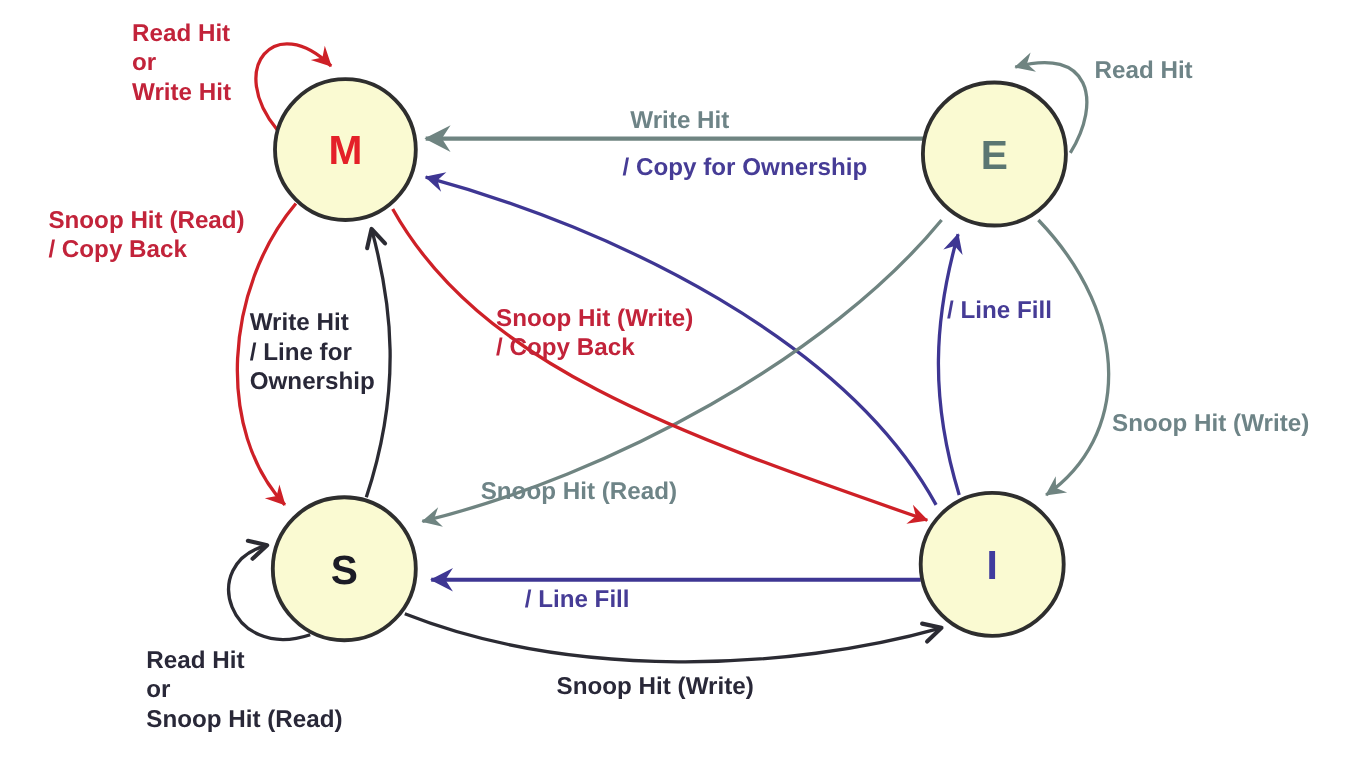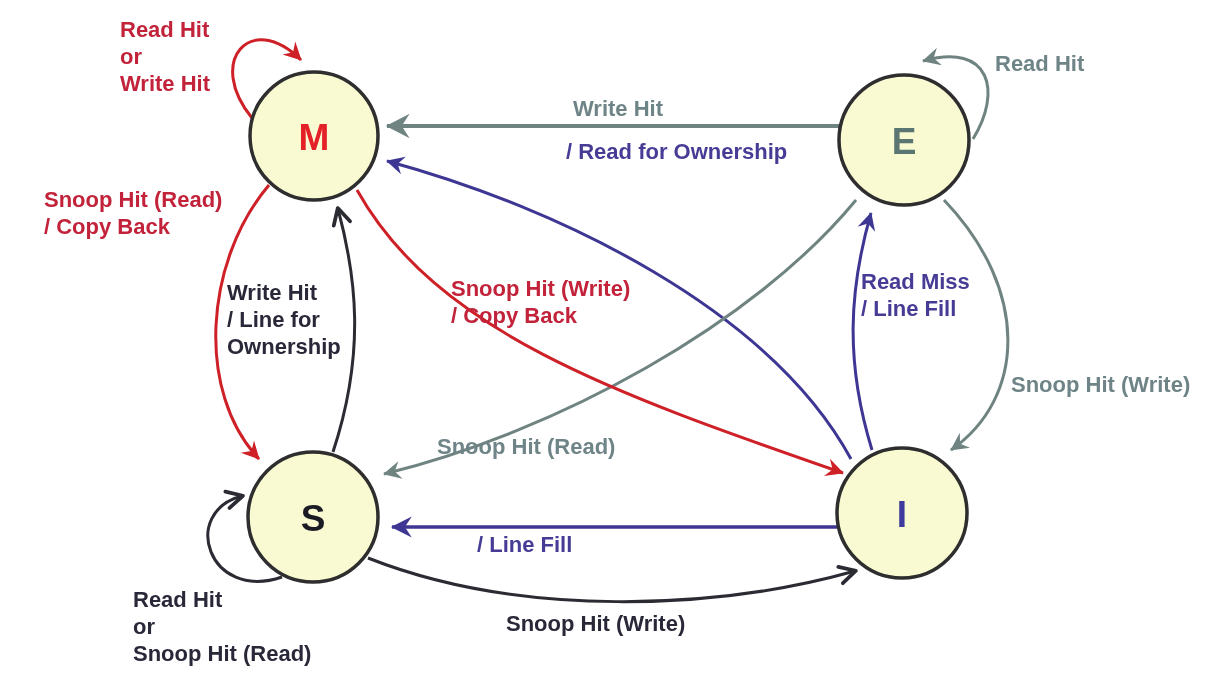--- a/index.html
+++ b/index.html
@@ -118,40 +118,39 @@
       </div>
       <div class="t-label" style="left: 133px; top: 586px; color: rgb(41, 40, 56);">
         <span>Read Hit</span>
         <span>or</span>
         <span>Snoop Hit (Read)</span>
       </div>
       <div class="t-label" style="left: 573px; top: 95px; color: rgb(110, 132, 135);">
         <span>Write Hit</span>
       </div>
       <div class="t-label" style="left: 566px; top: 138px; color: rgb(70, 60, 150);">
-        <span>/ Read for Ownership</span>
+        <span>/ Copy for Ownership</span>
       </div>
       <div class="t-label" style="left: 227px; top: 279px; color: rgb(41, 40, 56);">
         <span>Write Hit</span>
         <span>/ Line for</span>
         <span>Ownership</span>
       </div>
       <div class="t-label" style="left: 44px; top: 186px; color: rgb(194, 35, 58);">
         <span>Snoop Hit (Read)</span>
         <span>/ Copy Back</span>
       </div>
       <div class="t-label" style="left: 437px; top: 433px; color: rgb(110, 132, 135);">
         <span>Snoop Hit (Read)</span>
       </div>
       <div class="t-label" style="left: 451px; top: 275px; color: rgb(194, 35, 58);">
         <span>Snoop Hit (Write)</span>
         <span>/ Copy Back</span>
       </div>
       <div class="t-label" style="left: 861px; top: 268px; color: rgb(70, 60, 150);">
-        <span>Read Miss</span>
         <span>/ Line Fill</span>
       </div>
       <div class="t-label" style="left: 1011px; top: 371px; color: rgb(110, 132, 135);">
         <span>Snoop Hit (Write)</span>
       </div>
       <div class="t-label" style="left: 477px; top: 531px; color: rgb(70, 60, 150);">
         <span>/ Line Fill</span>
       </div>
       <div class="t-label" style="left: 506px; top: 610px; color: rgb(41, 40, 56);">
         <span>Snoop Hit (Write)</span>

